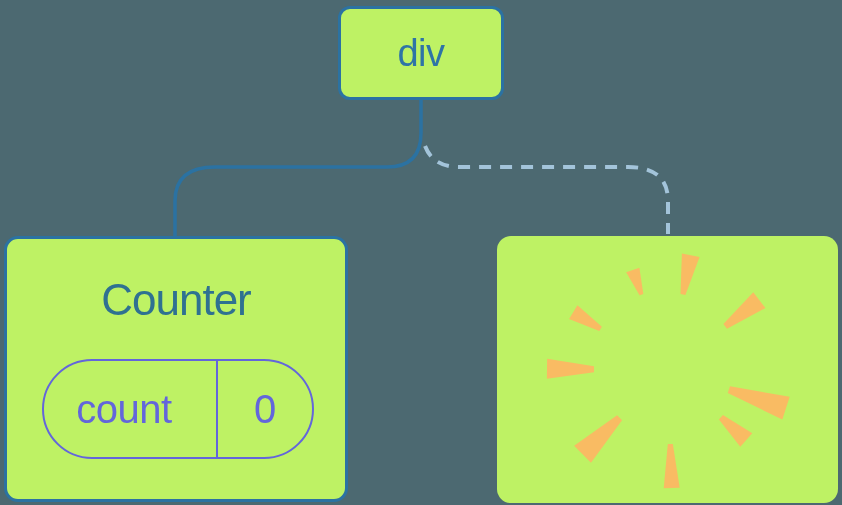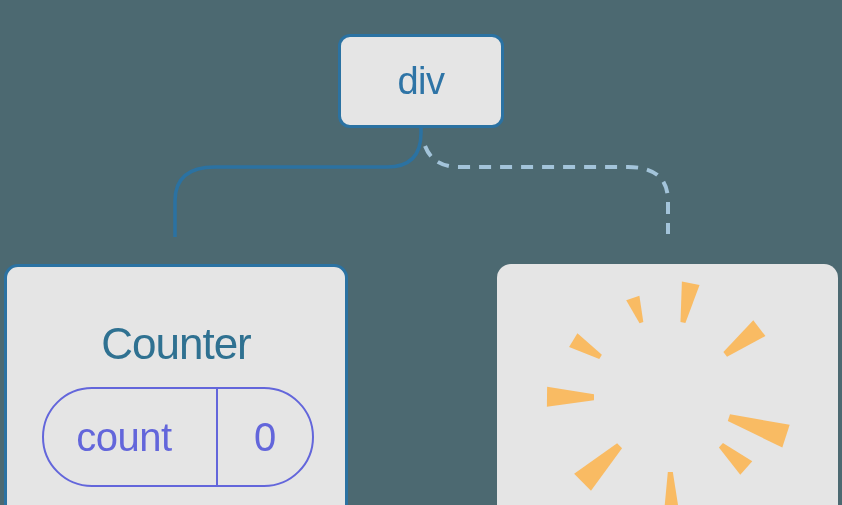--- a/index.html
+++ b/index.html
@@ -30,23 +30,22 @@
   }
   .connectors .dashed {
     fill: none;
     stroke: #A3C4DA;
     stroke-width: 4;
     stroke-dasharray: 12 9;
     stroke-dashoffset: 14;
   }
   .node {
     position: absolute;
-    background: #e5e5e5;
+    background: #bef264;
     box-sizing: border-box;
-    margin-top: 28px;
   }
   .node-div {
     left: 338px;
     top: 6px;
     width: 166px;
     height: 94px;
     border: 3px solid #2B72A2;
     border-radius: 12px;
     display: flex;
     align-items: center;
@@ -62,21 +61,21 @@
     top: 236px;
     width: 344px;
     height: 266px;
     border: 3px solid #2B72A2;
     border-radius: 14px;
   }
   .counter-title {
     position: absolute;
     left: 0;
     right: 0;
-    top: 52px;
+    top: 36px;
     text-align: center;
     font-size: 44px;
     letter-spacing: -1px;
     color: #2F7191;
   }
   .state-pill {
     position: absolute;
     left: 35px;
     top: 120px;
     width: 272px;

